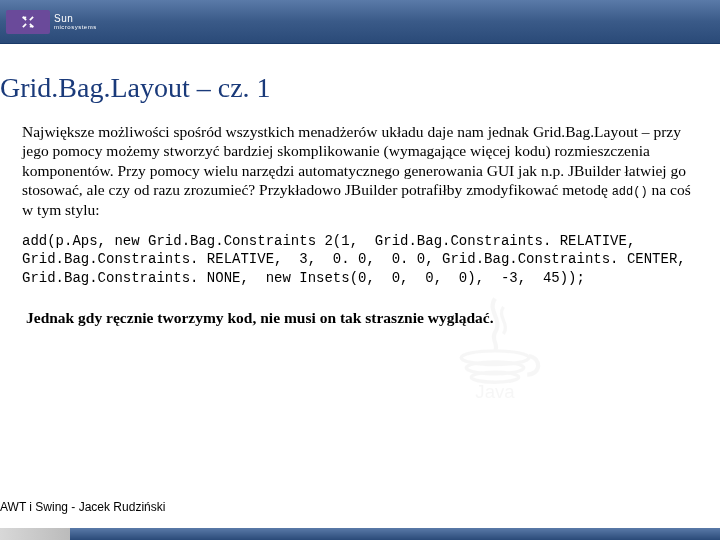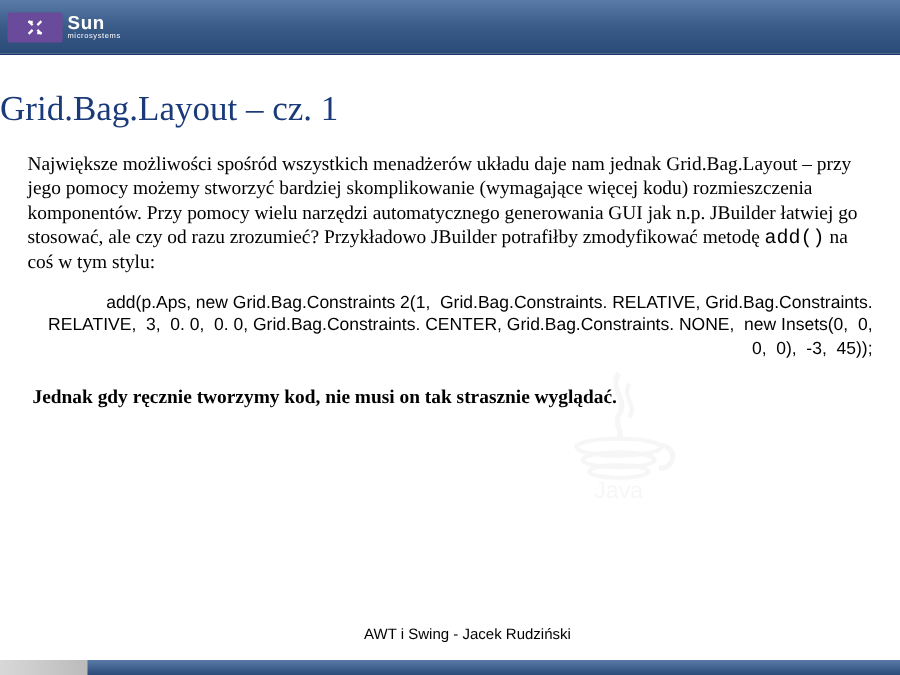--- a/index.html
+++ b/index.html
@@ -5,26 +5,26 @@
   * { margin: 0; padding: 0; box-sizing: border-box; }
   html, body { width: 720px; height: 540px; font-family: "Times New Roman", serif; background: #fff; overflow: hidden; }
   .slide { width: 720px; height: 540px; position: relative; display: flex; flex-direction: column; }
   .header-bar { height: 44px; background: linear-gradient(to bottom, #5a7aa8 0%, #3a5a88 50%, #2a4a78 100%); display: flex; align-items: center; padding-left: 6px; border-bottom: 1px solid #1a3a68; }
   .sun-logo { width: 44px; height: 24px; background: #6a4a9a; border-radius: 2px; display: flex; align-items: center; justify-content: center; position: relative; }
   .sun-logo svg { width: 18px; height: 18px; }
   .sun-text { color: #fff; font-family: Arial, sans-serif; font-size: 8px; margin-left: 4px; letter-spacing: 0.5px; }
   .title { color: #1a3a7a; font-size: 28px; font-family: "Times New Roman", serif; margin-top: 28px; margin-bottom: 18px; }
   .body { padding: 0 22px; flex: 1; }
   .para { font-size: 15.5px; line-height: 1.25; color: #000; margin-bottom: 12px; text-align: left; }
-  .mono { font-family: "Courier New", monospace; font-size: 16px; }
-  .code-block { font-family: Liberation Sans, sans-serif; font-size: 14px; line-height: 1.35; color: #000; white-space: pre-wrap; margin-bottom: 20px; text-align: right; }
+  .mono { font-family: "Courier New", monospace; font-size: 12px; }
+  .code-block { font-family: Liberation Mono, monospace; font-size: 14px; line-height: 1.35; color: #000; white-space: pre-wrap; margin-bottom: 20px; }
   .para2 { font-size: 15.5px; line-height: 1.25; color: #000; margin-top: 18px; padding-left: 4px; font-weight: bold; }
   .watermark { position: absolute; right: 140px; top: 290px; opacity: 0.10; pointer-events: none; }
   .watermark svg { width: 170px; height: 110px; }
-  .footer { text-align: center; font-family: Arial, sans-serif; font-size: 12px; color: #000; padding-bottom: 14px; padding-left: 28px; }
+  .footer { font-family: Arial, sans-serif; font-size: 12px; color: #000; padding-bottom: 14px; }
   .footer-bar { height: 12px; background: linear-gradient(to bottom, #5a7aa8 0%, #2a4a78 100%); position: relative; }
   .footer-bar::before { content: ""; position: absolute; left: 0; bottom: 0; width: 70px; height: 12px; background: linear-gradient(to right, #d8d8d8 0%, #bbb 100%); }
 </style>
 </head>
 <body>
 
 <div class="slide">
 
   <div class="header-bar">
     <div class="sun-logo">
@@ -33,21 +33,21 @@
           <rect x="2" y="9" width="5" height="2" transform="rotate(45 10 10)"></rect>
           <rect x="13" y="9" width="5" height="2" transform="rotate(45 10 10)"></rect>
           <rect x="9" y="2" width="2" height="5" transform="rotate(45 10 10)"></rect>
           <rect x="9" y="13" width="2" height="5" transform="rotate(45 10 10)"></rect>
           <rect x="4" y="4" width="4" height="2" transform="rotate(0 10 10)"></rect>
           <rect x="12" y="14" width="4" height="2" transform="rotate(0 10 10)"></rect>
         </g>
       </svg>
     </div>
     <div style="display:flex;flex-direction:column;line-height:1;">
-      <span class="sun-text" style="font-weight:bold;font-size:15px;">Sun</span>
+      <span class="sun-text" style="font-weight:normal;font-size:10px;">Sun</span>
       <span class="sun-text" style="font-size:6px;">microsystems</span>
     </div>
   </div>
 
   <div class="title">Grid.Bag.Layout – cz. 1</div>
 
   <div class="body">
     <p class="para">
       <span>Największe możliwości spośród wszystkich menadżerów układu daje nam jednak Grid.Bag.Layout – przy jego pomocy możemy stworzyć bardziej skomplikowanie (wymagające więcej kodu) rozmieszczenia komponentów. Przy pomocy wielu narzędzi automatycznego generowania GUI jak n.p. JBuilder łatwiej go stosować, ale czy od razu zrozumieć? Przykładowo JBuilder potrafiłby zmodyfikować metodę </span><span class="mono">add()</span><span> na coś w tym stylu:</span>
     </p>

